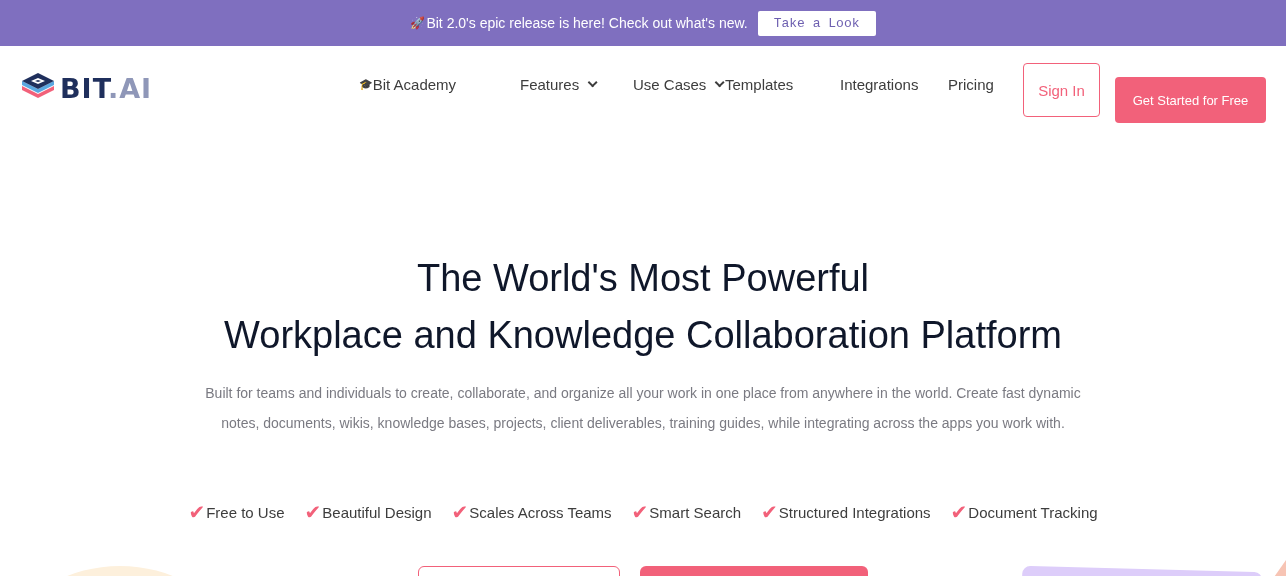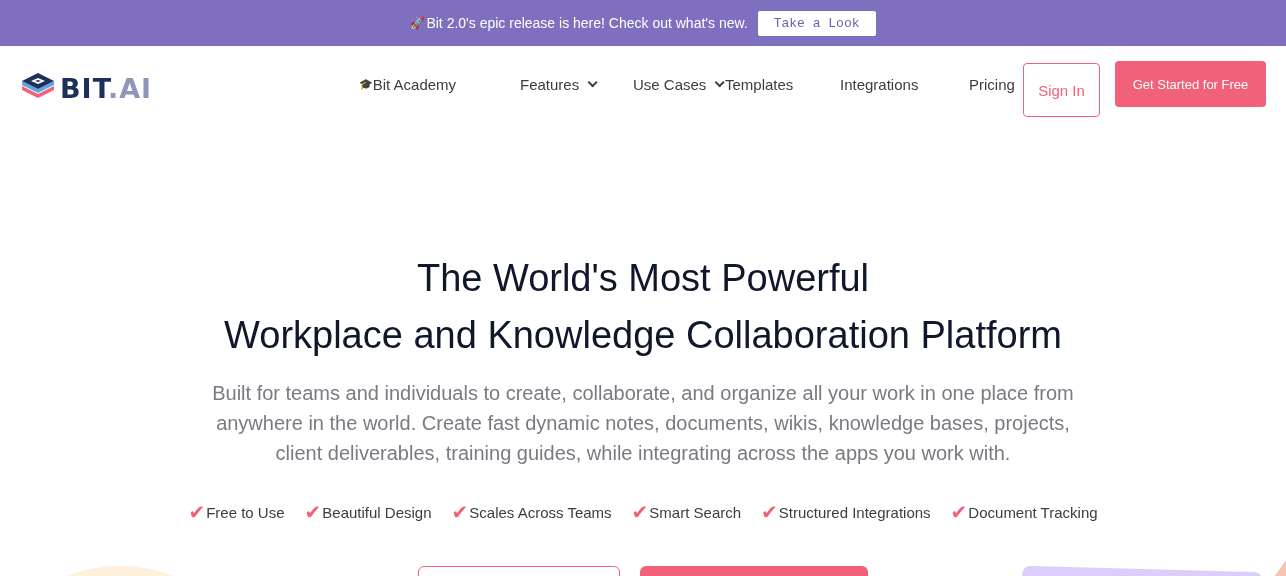--- a/index.html
+++ b/index.html
@@ -8,23 +8,23 @@
   .announce-text { color: #ffffff; font-size: 14px; display: flex; align-items: center; }
   .announce-text .rocket { font-size: 12px; margin-right: 1px; opacity: 0.85; }
   .announce-btn { margin-left: 10px; background: #ffffff; color: #6d5fb0; font-size: 13px; padding: 0 16px; height: 25px; line-height: 25px; border-radius: 2px; border: none; cursor: pointer; font-family: Liberation Mono, monospace; }
   .navbar { position: absolute; left: 0; top: 46px; width: 1286px; height: 80px; }
   .logo { position: absolute; left: 20px; top: 26px; display: flex; align-items: center; }
   .logo-text { font-family: "DejaVu Sans", sans-serif; font-weight: bold; font-size: 27px; letter-spacing: 1px; color: #1f2f5c; margin-left: 4px; }
   .logo-text .ai { color: #8f97b8; }
   .nav-item { position: absolute; top: 30px; font-size: 15px; color: #3d3d3d; display: flex; align-items: center; cursor: pointer; }
   .nav-item .chev { margin-left: 8px; width: 7px; height: 7px; border-right: 2px solid #3d3d3d; border-bottom: 2px solid #3d3d3d; transform: rotate(45deg) translateY(-3px); }
   .signin { position: absolute; left: 1023px; top: 17px; width: 77px; height: 54px; border: 1px solid #f2617a; border-radius: 4px; color: #f2617a; font-size: 15px; display: flex; align-items: center; justify-content: center; background: #fff; cursor: pointer; }
-  .getstarted { position: absolute; left: 1115px; top: 15px; width: 151px; height: 46px; background: #f2617a; border-radius: 4px; color: #ffffff; font-size: 13px; display: flex; align-items: center; justify-content: center; cursor: pointer; }
+  .getstarted { position: absolute; left: 1115px; top: 31px; width: 151px; height: 46px; background: #f2617a; border-radius: 4px; color: #ffffff; font-size: 13px; display: flex; align-items: center; justify-content: center; cursor: pointer; }
   .hero-title { position: absolute; left: 0; top: 250px; width: 1286px; text-align: center; font-size: 38px; color: #0f172a; line-height: 57px; font-weight: 500; }
-  .hero-desc { position: absolute; left: 200px; top: 378px; width: 886px; text-align: center; font-size: 20px; color: #7a7a82; line-height: 30px; }
+  .hero-desc { position: absolute; left: 200px; top: 378px; width: 886px; text-align: center; font-size: 14px; color: #7a7a82; line-height: 30px; }
   .features { position: absolute; left: 0; top: 500px; width: 1286px; display: flex; justify-content: center; gap: 20px; }
   .feature { display: flex; align-items: center; font-size: 15px; color: #3d3d3d; }
   .feature .check { color: #f2617a; font-size: 20px; margin-right: 1px; font-weight: bold; }
   .cta-outline { position: absolute; left: 418px; top: 566px; width: 202px; height: 40px; border: 1px solid #f2617a; border-radius: 6px; background: #fff; }
   .cta-solid { position: absolute; left: 640px; top: 566px; width: 228px; height: 40px; background: #f2617a; border-radius: 6px; }
   .deco-circle { position: absolute; left: 25px; top: 566px; width: 190px; height: 120px; border-radius: 50%; background: #fdf0dc; }
   .deco-card { position: absolute; left: 1022px; top: 569px; width: 240px; height: 30px; background: #ddcdfa; border-radius: 8px; transform: rotate(1.5deg); }
   .deco-tri { position: absolute; left: 1272px; top: 560px; width: 0; height: 0; border-left: 14px solid transparent; border-bottom: 20px solid #f7c4b4; }
 </style>
 </head>
@@ -61,21 +61,21 @@
   <div class="nav-item" style="left:613px;margin-left:20px;">
     <span>Use Cases</span>
     <span class="chev"></span>
   </div>
   <div class="nav-item" style="left:725px;align-items:flex-end;">
     <span>Templates</span>
   </div>
   <div class="nav-item" style="left:840px;">
     <span>Integrations</span>
   </div>
-  <div class="nav-item" style="left:969px;">
+  <div class="nav-item" style="left:948px;">
     <span>Pricing</span>
   </div>
 
   <div class="signin">Sign In</div>
   <div class="getstarted">Get Started for Free</div>
 </div>
 
 <div class="hero-title">
   <div>The World's Most Powerful</div>
   <div>Workplace and Knowledge Collaboration Platform</div>

